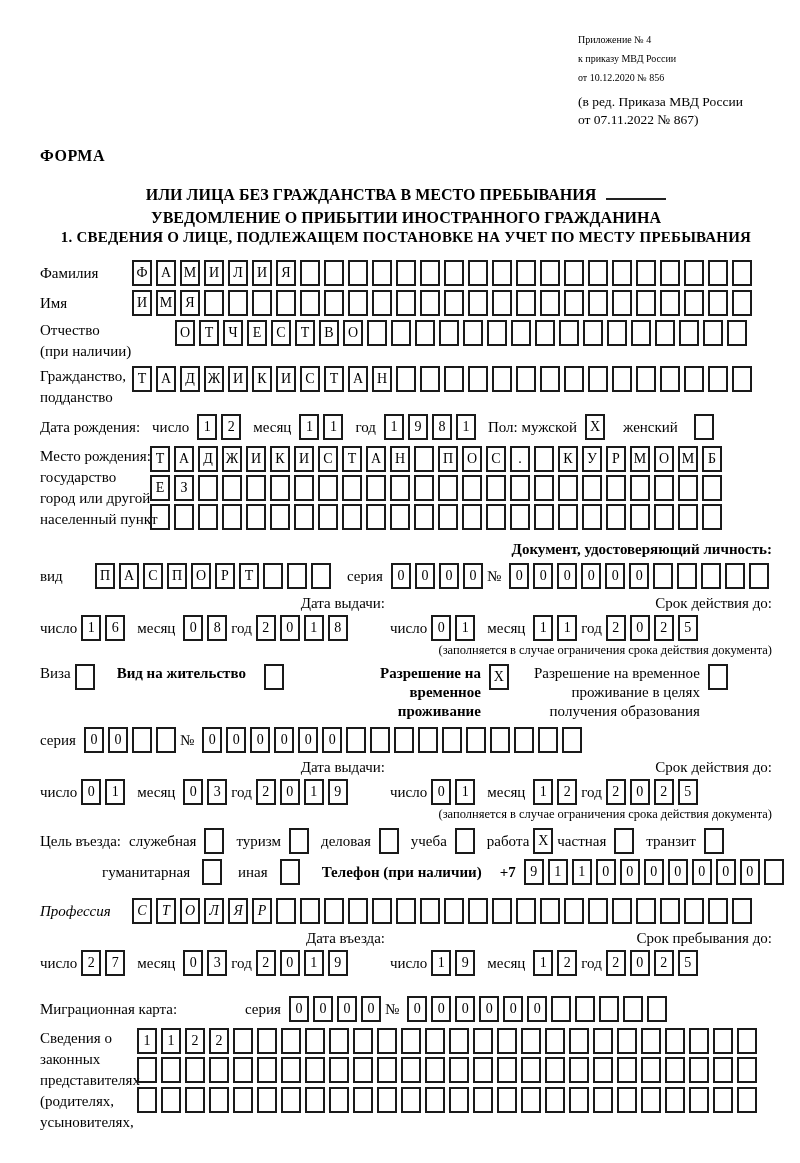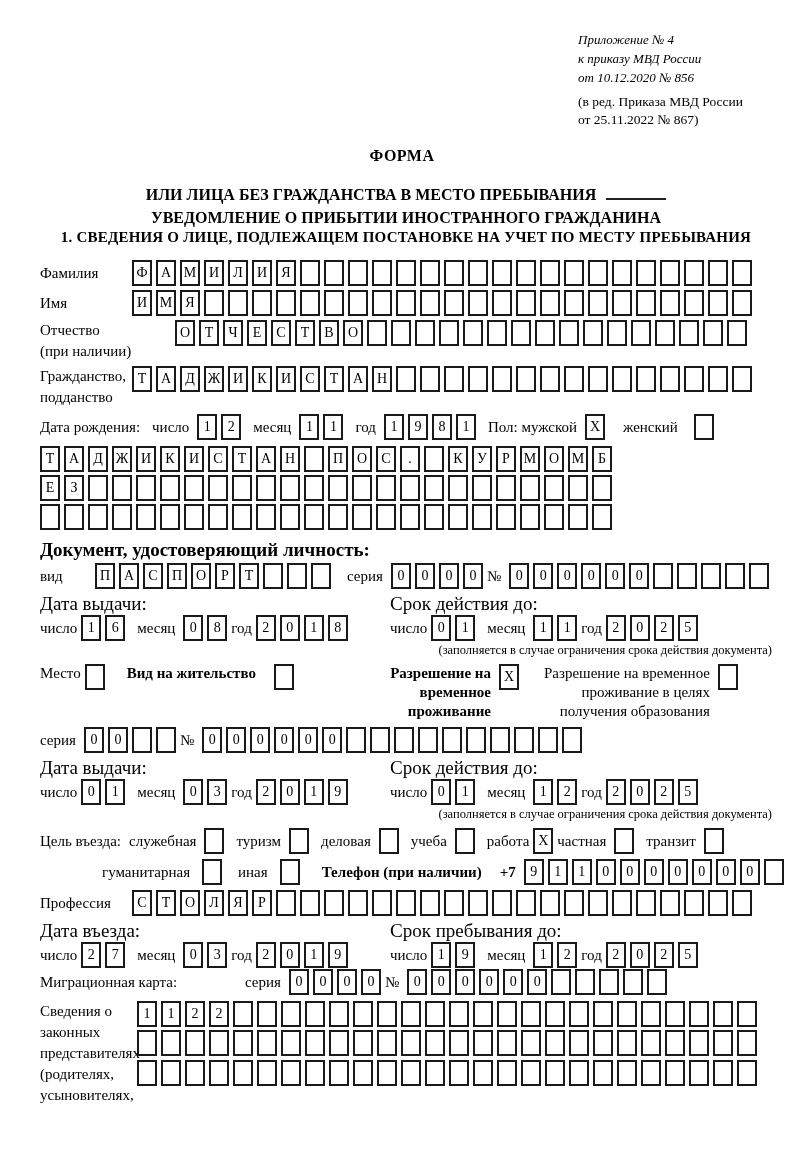--- a/index.html
+++ b/index.html
@@ -3,23 +3,23 @@
 <meta charset="utf-8">
 <style>
   * { margin:0; padding:0; box-sizing:border-box; }
   html,body { background:#fff; }
   body {
     width:800px; height:1163px; overflow:hidden;
     font-family:"Liberation Serif", serif; color:#000; font-size:15px;
   }
   .page { padding:30px 28px 0 40px; }
 
-  .appendix { margin-left:538px; line-height:19px; font-size:13px;font-style:italic; }
+  .appendix { margin-left:538px; line-height:19px; font-size:10px; }
   .edition  { margin-left:538px; margin-top:6px; line-height:18px; font-size:13.5px; }
-  .form-label { text-align:center; margin:18px 8px 0 0; font-weight:bold; font-size:16px; letter-spacing:.5px; }
+  .form-label { text-align:left; margin:18px 8px 0 0; font-weight:bold; font-size:16px; letter-spacing:.5px; }
 
   .title { text-align:center; font-weight:bold; font-size:16px; margin-top:18px; line-height:23px; }
   .title-underline { display:inline-block; width:60px; height:15px; border-bottom:2px solid #222; margin-left:10px; }
   .sec-heading { text-align:center; font-weight:bold; font-size:15px; letter-spacing:.2px; white-space:nowrap; }
 
   .rows { margin-top:14px; }
   .row { display:flex; align-items:flex-start; margin-top:4px; }
   .lbl { line-height:26px; white-space:nowrap; }
   .lblcol { line-height:21px; white-space:nowrap; }
   .boxes { display:inline-flex; white-space:nowrap; }
@@ -27,21 +27,21 @@
     display:inline-block; width:20px; height:26px; border:2px solid #1a1a1a;
     margin-right:4px; text-align:center; font-size:14px; line-height:22px;
     vertical-align:middle; flex:0 0 auto;
   }
   .w92  { width:92px;  flex:0 0 92px;  }
   .w135 { width:135px; flex:0 0 135px; }
   .w110 { width:110px; flex:0 0 110px; }
   .w97  { width:97px;  flex:0 0 97px;  }
   .stackrows .boxes { margin-bottom:3px; }
 
-  .center-head { text-align:left; font-size:19px; line-height:19px; }
+  .center-head { text-align:right; font-size:15px; line-height:19px; }
   .datepair { display:flex; margin-top:5px; }
   .dp-left  { width:345px; flex:0 0 345px; }
   .dp-right { flex:1; margin-left:5px; }
   .dp-row { display:flex; align-items:flex-start; margin-top:2px; }
   .note { font-size:12.5px; line-height:16px; }
   .gap8  { margin-left:8px; }
   .gap12 { margin-left:12px; }
   .gap18 { margin-left:18px;font-weight:bold; }
   .chk-label2 { text-align:right; line-height:19px; width:175px; flex:0 0 175px; font-size:15px; }
   .intro { line-height:19px; margin-top:7px; font-size:15px; }
@@ -51,21 +51,21 @@
 
 <div class="page">
 
   <div class="appendix">
     <div>Приложение № 4</div>
     <div>к приказу МВД России</div>
     <div>от 10.12.2020 № 856</div>
   </div>
   <div class="edition">
     <div>(в ред. Приказа МВД России</div>
-    <div>от 25.11.2022 № 867)</div>
+    <div>от 07.11.2022 № 867)</div>
   </div>
   <div class="form-label">ФОРМА</div>
 
   <div class="title">
     <div><span>ИЛИ ЛИЦА БЕЗ ГРАЖДАНСТВА В МЕСТО ПРЕБЫВАНИЯ</span><span class="title-underline"></span></div>
     <div>УВЕДОМЛЕНИЕ О ПРИБЫТИИ ИНОСТРАННОГО ГРАЖДАНИНА</div>
   </div>
 
   <div class="sec-heading">1. СВЕДЕНИЯ О ЛИЦЕ, ПОДЛЕЖАЩЕМ ПОСТАНОВКЕ НА УЧЕТ ПО МЕСТУ ПРЕБЫВАНИЯ</div>
 
@@ -226,20 +226,26 @@
       <span class="boxes gap8">
           <span class="cell">X</span>
         </span>
       <span class="lbl" style="margin-left:14px;">женский</span>
       <span class="boxes" style="margin-left:16px;">
           <span class="cell"></span>
         </span>
     </div>
 
     <div class="row" style="margin-top:6px;">
+      <span class="lblcol w110">
+        <span>Место рождения:</span><br>
+        <span>государство</span><br>
+        <span>город или другой</span><br>
+        <span>населенный пункт</span>
+      </span>
       <span class="stackrows">
         <span class="boxes">
             <span class="cell">Т</span>
             <span class="cell">А</span>
             <span class="cell">Д</span>
             <span class="cell">Ж</span>
             <span class="cell">И</span>
             <span class="cell">К</span>
             <span class="cell">И</span>
             <span class="cell">С</span>
@@ -397,21 +403,21 @@
               <span class="cell">2</span>
               <span class="cell">5</span>
             </span>
         </div>
       </div>
     </div>
     <div class="note" style="text-align:right; margin-top:1px;">(заполняется в случае ограничения срока действия документа)</div>
 
 
     <div class="row" style="margin-top:6px;">
-      <span class="lbl" style="line-height:19px;">Место</span>
+      <span class="lbl" style="line-height:19px;">Виза</span>
       <span class="boxes" style="margin-left:4px;">
           <span class="cell"></span>
         </span>
       <span class="lbl gap18" style="line-height:19px;">Вид на жительство</span>
       <span class="boxes gap18">
           <span class="cell"></span>
         </span>
       <span class="chk-label2 gap18">
         <span>Разрешение на временное</span><br>
         <span>проживание</span>
@@ -557,21 +563,21 @@
           <span class="cell">0</span>
           <span class="cell">0</span>
           <span class="cell">0</span>
           <span class="cell">0</span>
           <span class="cell">0</span>
           <span class="cell">0</span>
           <span class="cell"></span>
         </span>
     </div>
 
-    <div class="row" style="margin-top:5px;">
+    <div class="row" style="margin-top:13px;font-style:italic;">
       <span class="lbl w92">Профессия</span>
       <span class="boxes">
           <span class="cell">С</span>
           <span class="cell">Т</span>
           <span class="cell">О</span>
           <span class="cell">Л</span>
           <span class="cell">Я</span>
           <span class="cell">Р</span>
           <span class="cell"></span>
           <span class="cell"></span>
@@ -636,21 +642,21 @@
           <span class="boxes" style="margin-left:4px;">
               <span class="cell">2</span>
               <span class="cell">0</span>
               <span class="cell">2</span>
               <span class="cell">5</span>
             </span>
         </div>
       </div>
     </div>
 
-    <div class="row" style="margin-top:1px;align-items:center;">
+    <div class="row" style="margin-top:20px;align-items:center;">
       <span class="lbl" style="width:205px;flex:0 0 205px;">Миграционная карта:</span>
       <span class="lbl">серия</span>
       <span class="boxes gap8">
           <span class="cell">0</span>
           <span class="cell">0</span>
           <span class="cell">0</span>
           <span class="cell">0</span>
         </span>
       <span class="lbl">№</span>
       <span class="boxes gap8">

